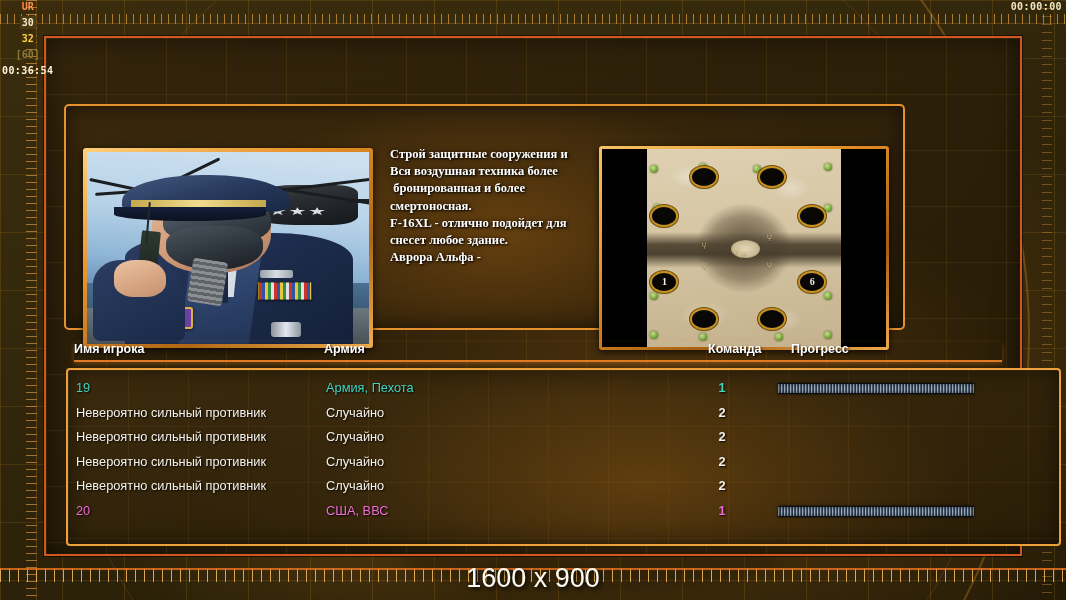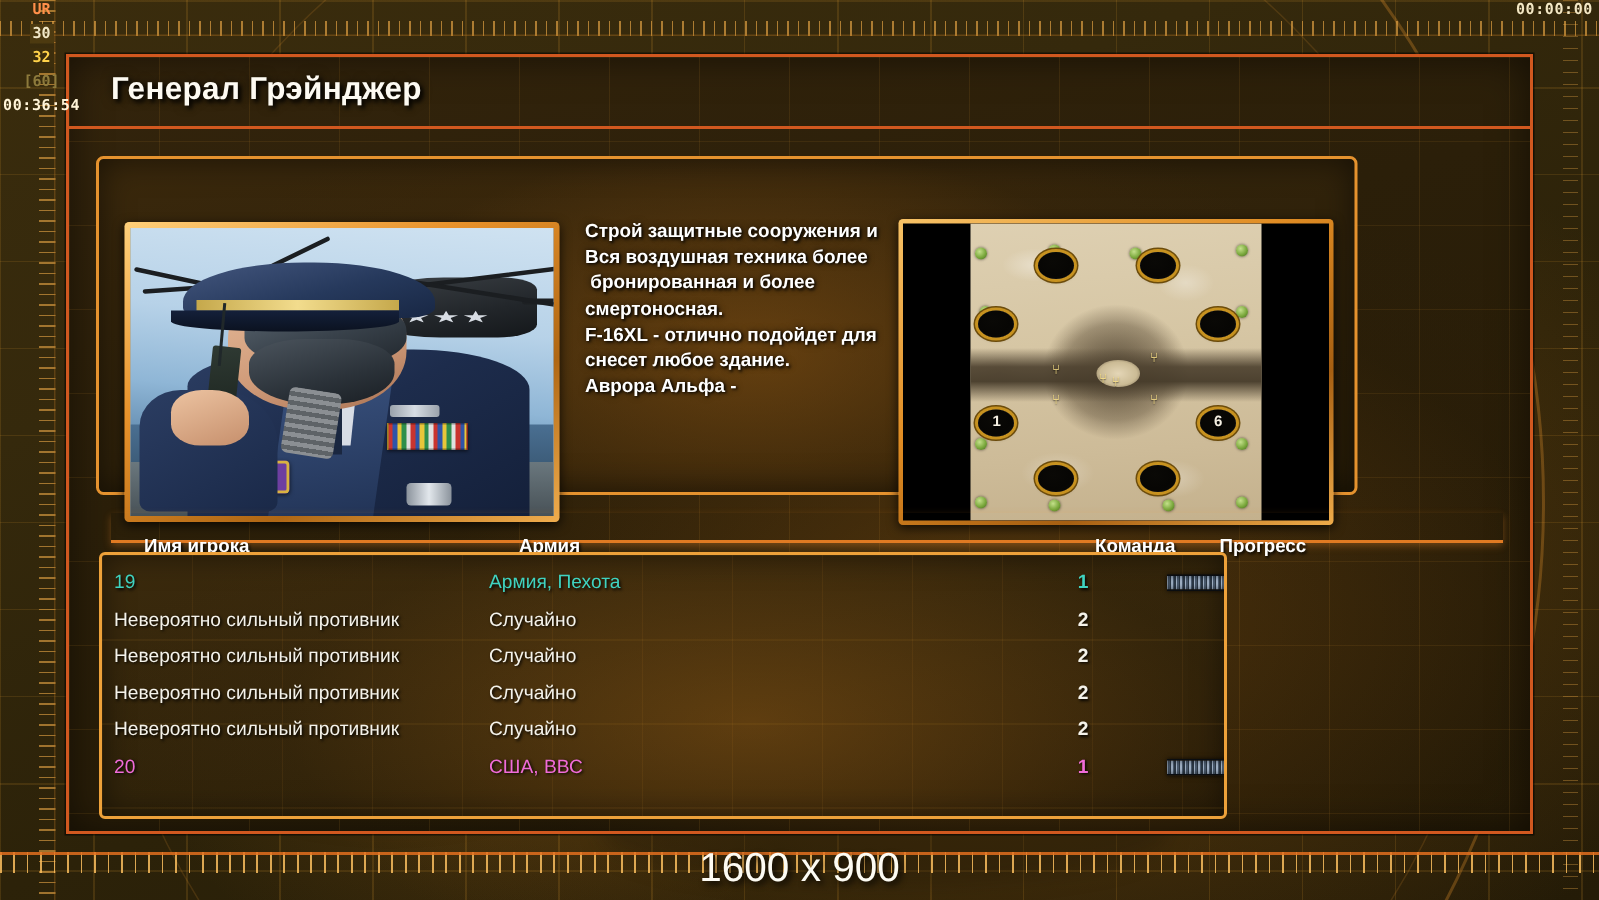--- a/index.html
+++ b/index.html
@@ -127,20 +127,21 @@
   
   .info-band {
     position: absolute; left: 18px; top: 66px;
     width: 841px; height: 226px;
     border: 2px solid #e5922e;
     border-radius: 5px;
     background:
       radial-gradient(ellipse 460px 240px at 52% 58%, rgba(178,106,24,0.42) 0%, rgba(70,44,12,0.16) 58%, rgba(0,0,0,0) 82%),
       linear-gradient(170deg, #3a280c 0%, #2e210a 55%, #271c07 100%);
     box-shadow: inset 0 0 22px rgba(0,0,0,0.55);
+    font-family: Liberation Serif, serif;
   }
 
   
   .portrait-frame {
     position: absolute; left: 17px; top: 42px;
     width: 290px; height: 200px;
     padding: 4px;
     background: linear-gradient(150deg, #ffd07a 0%, #e8922b 35%, #b06714 70%, #f0ad4e 100%);
     border-radius: 3px;
     box-shadow: 0 2px 7px rgba(0,0,0,0.75);
@@ -335,33 +336,32 @@
     text-shadow: 0 1px 1px rgba(0,0,0,0.7);
   }
 
   
   .th-row {
     position: absolute; left: 28px; top: 304px; width: 928px; height: 20px;
     border-bottom: 2px solid #e07a22;
     box-shadow: 0 2px 5px rgba(255,150,50,0.30);
   }
   .th {
-    position: absolute; top: 15px;
+    position: absolute; top: 0;
     font-size: 12.5px; font-weight: bold; color: #ffffff;
     text-shadow: 1px 1px 2px rgba(0,0,0,0.95);
     white-space: nowrap;
-    margin-left: 22px;
   }
   .th.c-name { left: 0; }
   .th.c-army { left: 250px; }
   .th.c-team { left: 634px; }
   .th.c-prog { left: 717px; }
 
   .table-panel {
-    position: absolute; left: 20px; top: 330px; width: 752px; height: 178px;
+    position: absolute; left: 20px; top: 330px; width: 995px; height: 178px;
     border: 2px solid #eda13a;
     border-radius: 4px;
     background:
       radial-gradient(ellipse 520px 220px at 58% 64%, rgba(180,110,26,0.36) 0%, rgba(74,48,14,0.14) 60%, rgba(0,0,0,0) 84%),
       linear-gradient(170deg, #3b2a0d 0%, #30230a 55%, #281c07 100%);
     box-shadow: inset 0 0 20px rgba(0,0,0,0.5);
     overflow: hidden;
   }
   .table-panel .dialog-grid { opacity: .8; }
   .row {
@@ -422,23 +422,20 @@
     <span class="hud-n1">30</span>
     <span class="hud-n2">32</span>
     <span class="hud-n3">[60]</span>
     <span class="hud-clock">00:36:54</span>
   </div>
   <div class="hud hud-right">00:00:00</div>
 
   <div class="dialog">
     <div class="dialog-grid"></div>
 
-    <div class="title-bar">
-      <div class="title-text">Генерал Грэйнджер</div>
-    </div>
 
     <div class="info-band">
 
       <div class="portrait-frame">
         <div class="portrait">
           <div class="sky"></div>
           <div class="sea"></div>
           <div class="deck"></div>
 
           <div class="heli h2">

